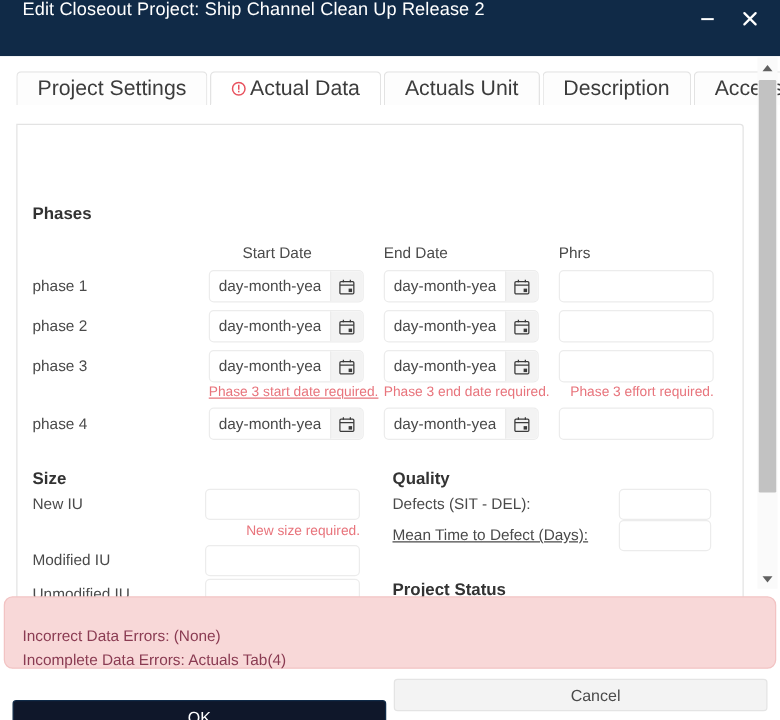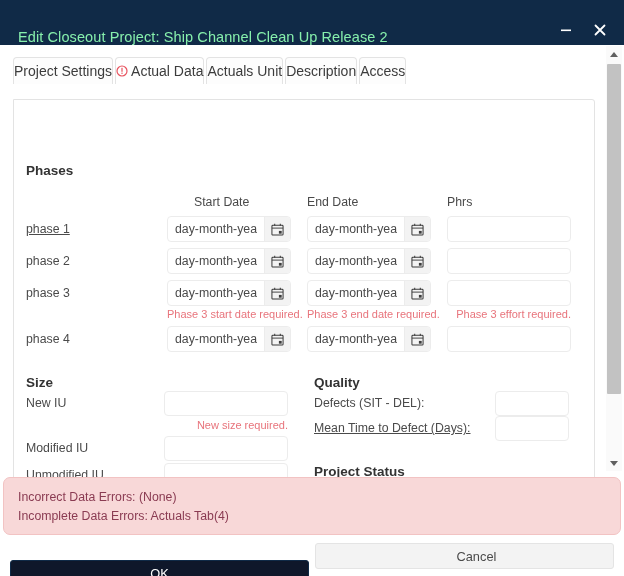--- a/index.html
+++ b/index.html
@@ -14,22 +14,22 @@
     position: relative;
     width: 624px; height: 576px;
     background: #ffffff;
     display: flex; flex-direction: column;
   }
 
   
   .titlebar {
     height: 45px;
     background: #102a47;
-    color: #86efac;
-    display: flex; align-items: flex-end;
+    color: #ffffff;
+    display: flex; align-items: flex-start;
     padding: 0 10px 0 18px;
     flex: 0 0 45px;
   }
   .title-text {
     font-size: 14.5px;
     font-weight: 400;
     letter-spacing: .1px;
     white-space: nowrap;
     flex: 1 1 auto;
   }
@@ -55,27 +55,27 @@
   
   .tabstrip {
     position: absolute;
     left: 13px; top: 12px;
     display: flex; align-items: flex-end;
     gap: 2px;
     z-index: 3;
   }
   .tab {
     height: 27px;
-    padding: 0 0;
+    padding: 0 16px;
     display: flex; align-items: center; gap: 3px;
     background: #fdfdfd;
     border: 1px solid #e3e3e3;
     border-bottom: none;
     border-radius: 4px 4px 0 0;
-    font-size: 14px;
+    font-size: 17px;
     color: #3c3c3c;
     cursor: pointer;
     white-space: nowrap;
   }
   .tab.active {
     background: #ffffff;
     border-color: #e3e3e3;
     position: relative;
     z-index: 4;
     color: #3c3c3c;
@@ -221,21 +221,21 @@
   }
 
   
   .error-banner {
     position: absolute;
     left: 3px; top: 477px;
     width: 618px; height: 58px;
     background: #f8d8d8;
     border: 1px solid #f2c3c3;
     border-radius: 7px;
-    padding: 10px 14px;
+    padding: 22px 14px;
     z-index: 6;
   }
   .error-line {
     font-size: 12.3px;
     color: #8a3b52;
     line-height: 19px;
     white-space: nowrap;
   }
 
   
@@ -312,21 +312,21 @@
 
     <div class="panel">
       <div class="panel-inner">
 
         <div class="section-title" style="left:12px; top:63px;">Phases</div>
 
         <div class="col-head" style="left:153px; top:95px;margin-left:27px;">Start Date</div>
         <div class="col-head" style="left:293px; top:95px;text-align:right;">End Date</div>
         <div class="col-head" style="left:433px; top:95px;">Phrs</div>
 
-        <div class="field-label" style="left:12px; top:122px;text-decoration:underline;">phase 1</div>
+        <div class="field-label" style="left:12px; top:122px;">phase 1</div>
         <div class="date-wrap" style="left:153px; top:116px; width:124px;">
           <input type="text" placeholder="day-month-year" style="">
           <span class="cal-btn">
             <svg width="13" height="13" viewBox="0 0 14 14">
               <rect x="1" y="2.5" width="12" height="10.5" fill="none" stroke="#3b3b3b" stroke-width="1.1" rx="1"></rect>
               <line x1="1" y1="5.5" x2="13" y2="5.5" stroke="#3b3b3b" stroke-width="1"></line>
               <line x1="4" y1="0.8" x2="4" y2="3" stroke="#3b3b3b" stroke-width="1.1"></line>
               <line x1="10" y1="0.8" x2="10" y2="3" stroke="#3b3b3b" stroke-width="1.1"></line>
               <rect x="8.5" y="8.5" width="3" height="3" fill="#3b3b3b"></rect>
             </svg>
@@ -393,21 +393,21 @@
               <rect x="1" y="2.5" width="12" height="10.5" fill="none" stroke="#3b3b3b" stroke-width="1.1" rx="1"></rect>
               <line x1="1" y1="5.5" x2="13" y2="5.5" stroke="#3b3b3b" stroke-width="1"></line>
               <line x1="4" y1="0.8" x2="4" y2="3" stroke="#3b3b3b" stroke-width="1.1"></line>
               <line x1="10" y1="0.8" x2="10" y2="3" stroke="#3b3b3b" stroke-width="1.1"></line>
               <rect x="8.5" y="8.5" width="3" height="3" fill="#3b3b3b"></rect>
             </svg>
           </span>
         </div>
         <input class="txt-input" style="left: 433px; top: 180px; width: 124px; height: 26px;">
 
-        <div class="err-msg" style="left:153px; top:208px; width:124px;">Phase 3 start date required.</div>
+        <div class="err-msg" style="left:153px; top:208px; width:124px;text-decoration:underline;">Phase 3 start date required.</div>
         <div class="err-msg" style="left:293px; top:208px; width:124px;">Phase 3 end date required.</div>
         <div class="err-msg" style="left:433px; top:208px; width:124px;">Phase 3 effort required.</div>
 
         <div class="field-label" style="left:12px; top:232px;">phase 4</div>
         <div class="date-wrap" style="left:153px; top:226px; width:124px;">
           <input type="text" placeholder="day-month-year" style="">
           <span class="cal-btn">
             <svg width="13" height="13" viewBox="0 0 14 14">
               <rect x="1" y="2.5" width="12" height="10.5" fill="none" stroke="#3b3b3b" stroke-width="1.1" rx="1"></rect>
               <line x1="1" y1="5.5" x2="13" y2="5.5" stroke="#3b3b3b" stroke-width="1"></line>

